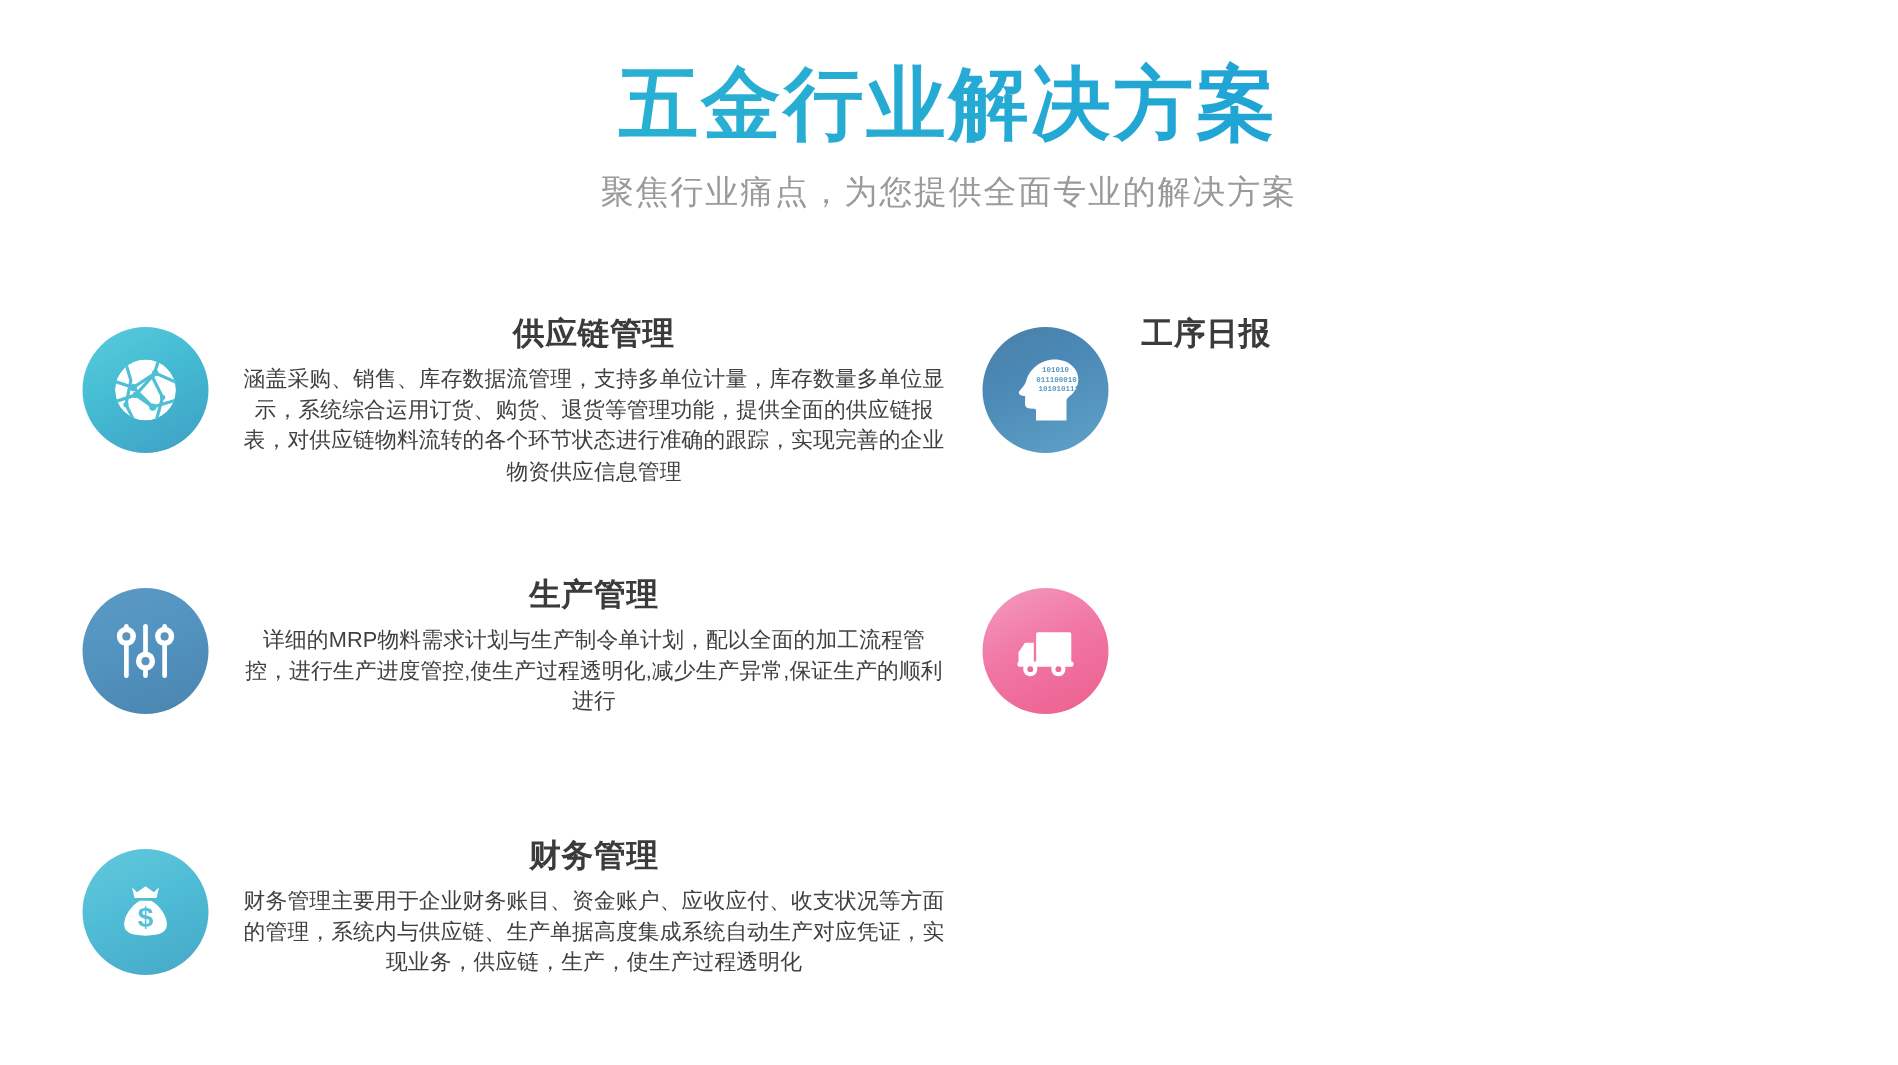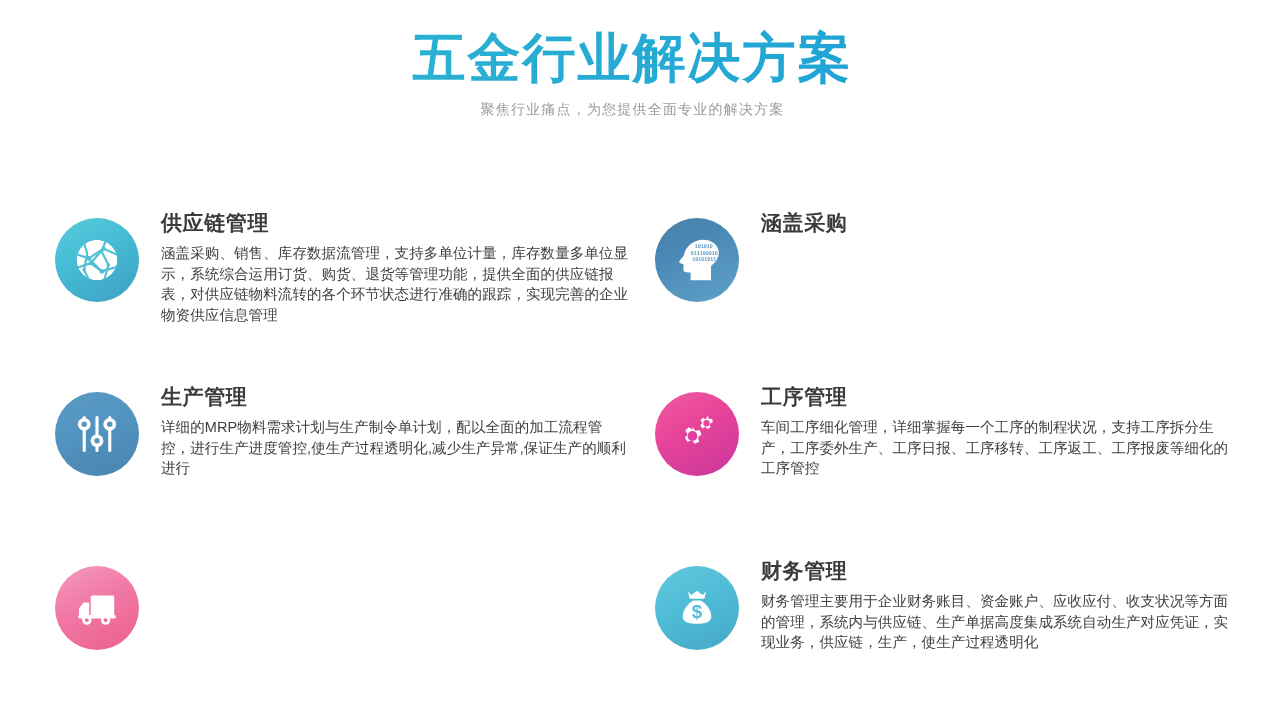--- a/index.html
+++ b/index.html
@@ -22,40 +22,40 @@
     box-sizing: border-box;
   }
 
   
   .header {
     position: absolute;
     left: 0;
     top: 0;
     width: 1265px;
     text-align: center;
-    padding-top: 28px;
+    padding-top: 40px;
   }
 
   .main-title {
     font-size: 53px;
     font-weight: bold;
     letter-spacing: 2px;
     line-height: 1.12;
     margin: 0;
     background: linear-gradient(100deg, #2fb9cf 0%, #2bb4d1 22%, #24a9d4 55%, #1b9ed6 80%, #1a9bd8 100%);
     -webkit-background-clip: text;
     background-clip: text;
     color: transparent;
     -webkit-text-fill-color: transparent;
     font-family: "Liberation Sans", "DejaVu Sans", sans-serif;
   }
 
   .sub-title {
     margin: 14px 0 0 0;
-    font-size: 14px;
+    font-size: 22px;
     color: #9a9a9a;
     letter-spacing: 1.2px;
     font-weight: normal;
   }
 
   
   .grid {
     position: absolute;
     left: 0;
     top: 196px;
@@ -92,20 +92,21 @@
   .g-blue     { background: linear-gradient(155deg, #4b7fa8 0%, #4a88b5 35%, #5fa2c7 100%); }
   .g-steel    { background: linear-gradient(160deg, #5b9ac4 0%, #5293c0 45%, #4a84ae 100%); }
   .g-pinkmag  { background: linear-gradient(150deg, #ef5ba0 0%, #e8459a 40%, #c9359c 100%); }
   .g-pink     { background: linear-gradient(155deg, #f49bc0 0%, #f177a5 45%, #ec5f8d 100%); }
   .g-cyan     { background: linear-gradient(155deg, #63c9dd 0%, #4fbcd6 45%, #45a8c6 100%); }
 
   .card-body {
     padding-left: 22px;
     padding-top: 14px;
     max-width: 470px;
+    text-align: center;
   }
 
   .card-title {
     font-size: 21px;
     font-weight: bold;
     color: #3b3b3b;
     letter-spacing: 0.6px;
     margin: 0 0 8px 0;
     line-height: 1.2;
   }
@@ -171,21 +172,21 @@
         <svg width="50" height="50" viewBox="0 0 64 64" aria-hidden="true">
           <path fill="#ffffff" d="M40 6c-12.5 0-22 8.6-24.4 18.2-.7 2.8-2.6 5-4.6 7.1-1.6 1.7-2.3 3-1.2 4.3.9 1.1 2.5 1.4 3.9 1.5.7 0 1 .4 1 1.1l-.2 5.3c-.1 2.4 1.4 4 3.9 4.2l4.3.3c.8.1 1.2.5 1.2 1.3V58h26V41.5c0-1.6.8-2.6 2.1-3.7C57.2 34 60 28.5 60 22.8 60 13.5 51.3 6 40 6z"></path>
           <g fill="#5d9bc4" font-family="'Liberation Mono','DejaVu Sans Mono',monospace" font-size="6.4" font-weight="bold">
             <text x="29" y="17">101010</text>
             <text x="24" y="25">011100010</text>
             <text x="26" y="33">101010111</text>
           </g>
         </svg>
       </div>
       <div class="card-body">
-        <div class="card-title">涵盖采购</div>
+        <div class="card-title">工序日报</div>
       </div>
     </div>
 
     <div class="card">
       <div class="icon-wrap g-steel">
         <svg width="48" height="48" viewBox="0 0 64 64" aria-hidden="true">
           <g fill="none" stroke="#ffffff" stroke-width="4.2" stroke-linecap="round">
             <line x1="15" y1="10" x2="15" y2="54"></line>
             <line x1="32" y1="10" x2="32" y2="54"></line>
             <line x1="49" y1="10" x2="49" y2="54"></line>
@@ -204,36 +205,20 @@
             <circle cx="49" cy="19" r="3.6"></circle>
           </g>
         </svg>
       </div>
       <div class="card-body">
         <div class="card-title">生产管理</div>
         <div class="card-desc">详细的MRP物料需求计划与生产制令单计划，配以全面的加工流程管控，进行生产进度管控,使生产过程透明化,减少生产异常,保证生产的顺利进行</div>
       </div>
     </div>
 
-    <div class="card">
-      <div class="icon-wrap g-pinkmag">
-        <svg width="50" height="50" viewBox="0 0 64 64" aria-hidden="true">
-          <g fill="#ffffff">
-            <path d="M45.5 8.5l1.6 4.1 4.4.2.6 4.3-3.9 2 1.1 4.2-3.7 2.3-3.1-3-3.8 2.2-2.5-3.6 2.6-3.5-2.4-3.7 3.3-2.8 3.6 2.2 2.2-4.9z"></path>
-            <circle cx="44.2" cy="18.2" r="4.1" fill="#e8459a"></circle>
-            <path d="M26.6 22.9l3.1 4.9 5.8-.6 2.2 5.3-4.5 3.7 1.4 5.7-5.3 2.6-3.8-4.4-5.6 1.8-3.3-4.8 3.3-4.8-2.9-5.1 4.6-3.9 4.6 3.2z"></path>
-            <circle cx="26.2" cy="34.5" r="6.3" fill="#e0409c"></circle>
-          </g>
-        </svg>
-      </div>
-      <div class="card-body">
-        <div class="card-title">工序管理</div>
-        <div class="card-desc">车间工序细化管理，详细掌握每一个工序的制程状况，支持工序拆分生产，工序委外生产、工序日报、工序移转、工序返工、工序报废等细化的工序管控</div>
-      </div>
-    </div>
 
     <div class="card">
       <div class="icon-wrap g-pink">
         <svg width="50" height="50" viewBox="0 0 64 64" aria-hidden="true">
           <g fill="#ffffff">
             <rect x="24" y="16" width="30" height="28" rx="1.5"></rect>
             <path d="M22 25h-7.5l-5.5 8v8.5h13V25z"></path>
             <rect x="8" y="41" width="48" height="4.5" rx="2"></rect>
             <circle cx="19" cy="47.5" r="6"></circle>
             <circle cx="43" cy="47.5" r="6"></circle>

